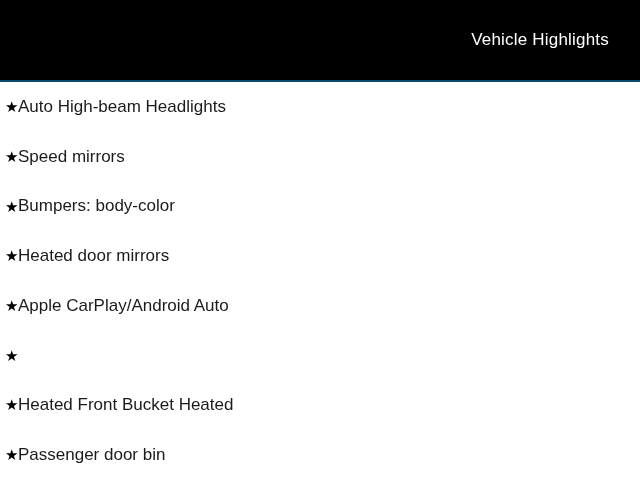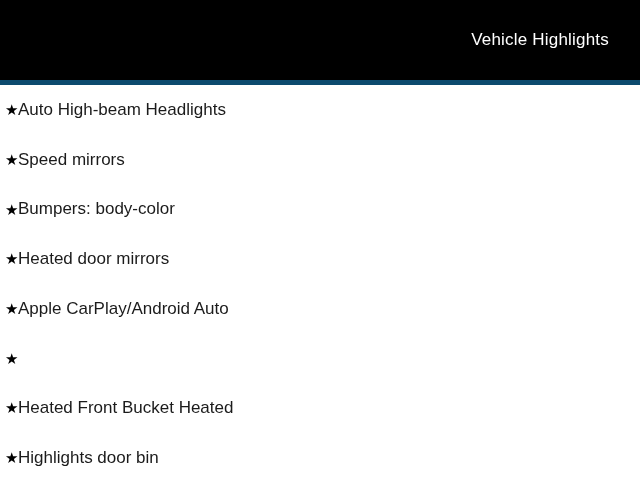--- a/index.html
+++ b/index.html
@@ -9,21 +9,21 @@
   body {
     width: 640px;
     height: 480px;
     background: #ffffff;
     font-family: "Liberation Sans", sans-serif;
     overflow: hidden;
   }
   .header {
     height: 80px;
     background: #000000;
-    border-bottom: 5px solid #0c4a6e;
+    border-bottom: 2px solid #0c4a6e;
     display: flex;
     align-items: center;
     justify-content: flex-end;
     box-sizing: content-box;
   }
   .header-title {
     color: #ffffff;
     font-size: 17px;
     padding-right: 31px;
     letter-spacing: 0.2px;
@@ -88,15 +88,15 @@
     <span class="star">★</span>
   </li>
 
   <li class="row">
     <span class="star">★</span>
     <span class="label">Heated Front Bucket Heated</span>
   </li>
 
   <li class="row">
     <span class="star">★</span>
-    <span class="label">Highlights door bin</span>
+    <span class="label">Passenger door bin</span>
   </li>
 </ul>
 
 </body></html>

